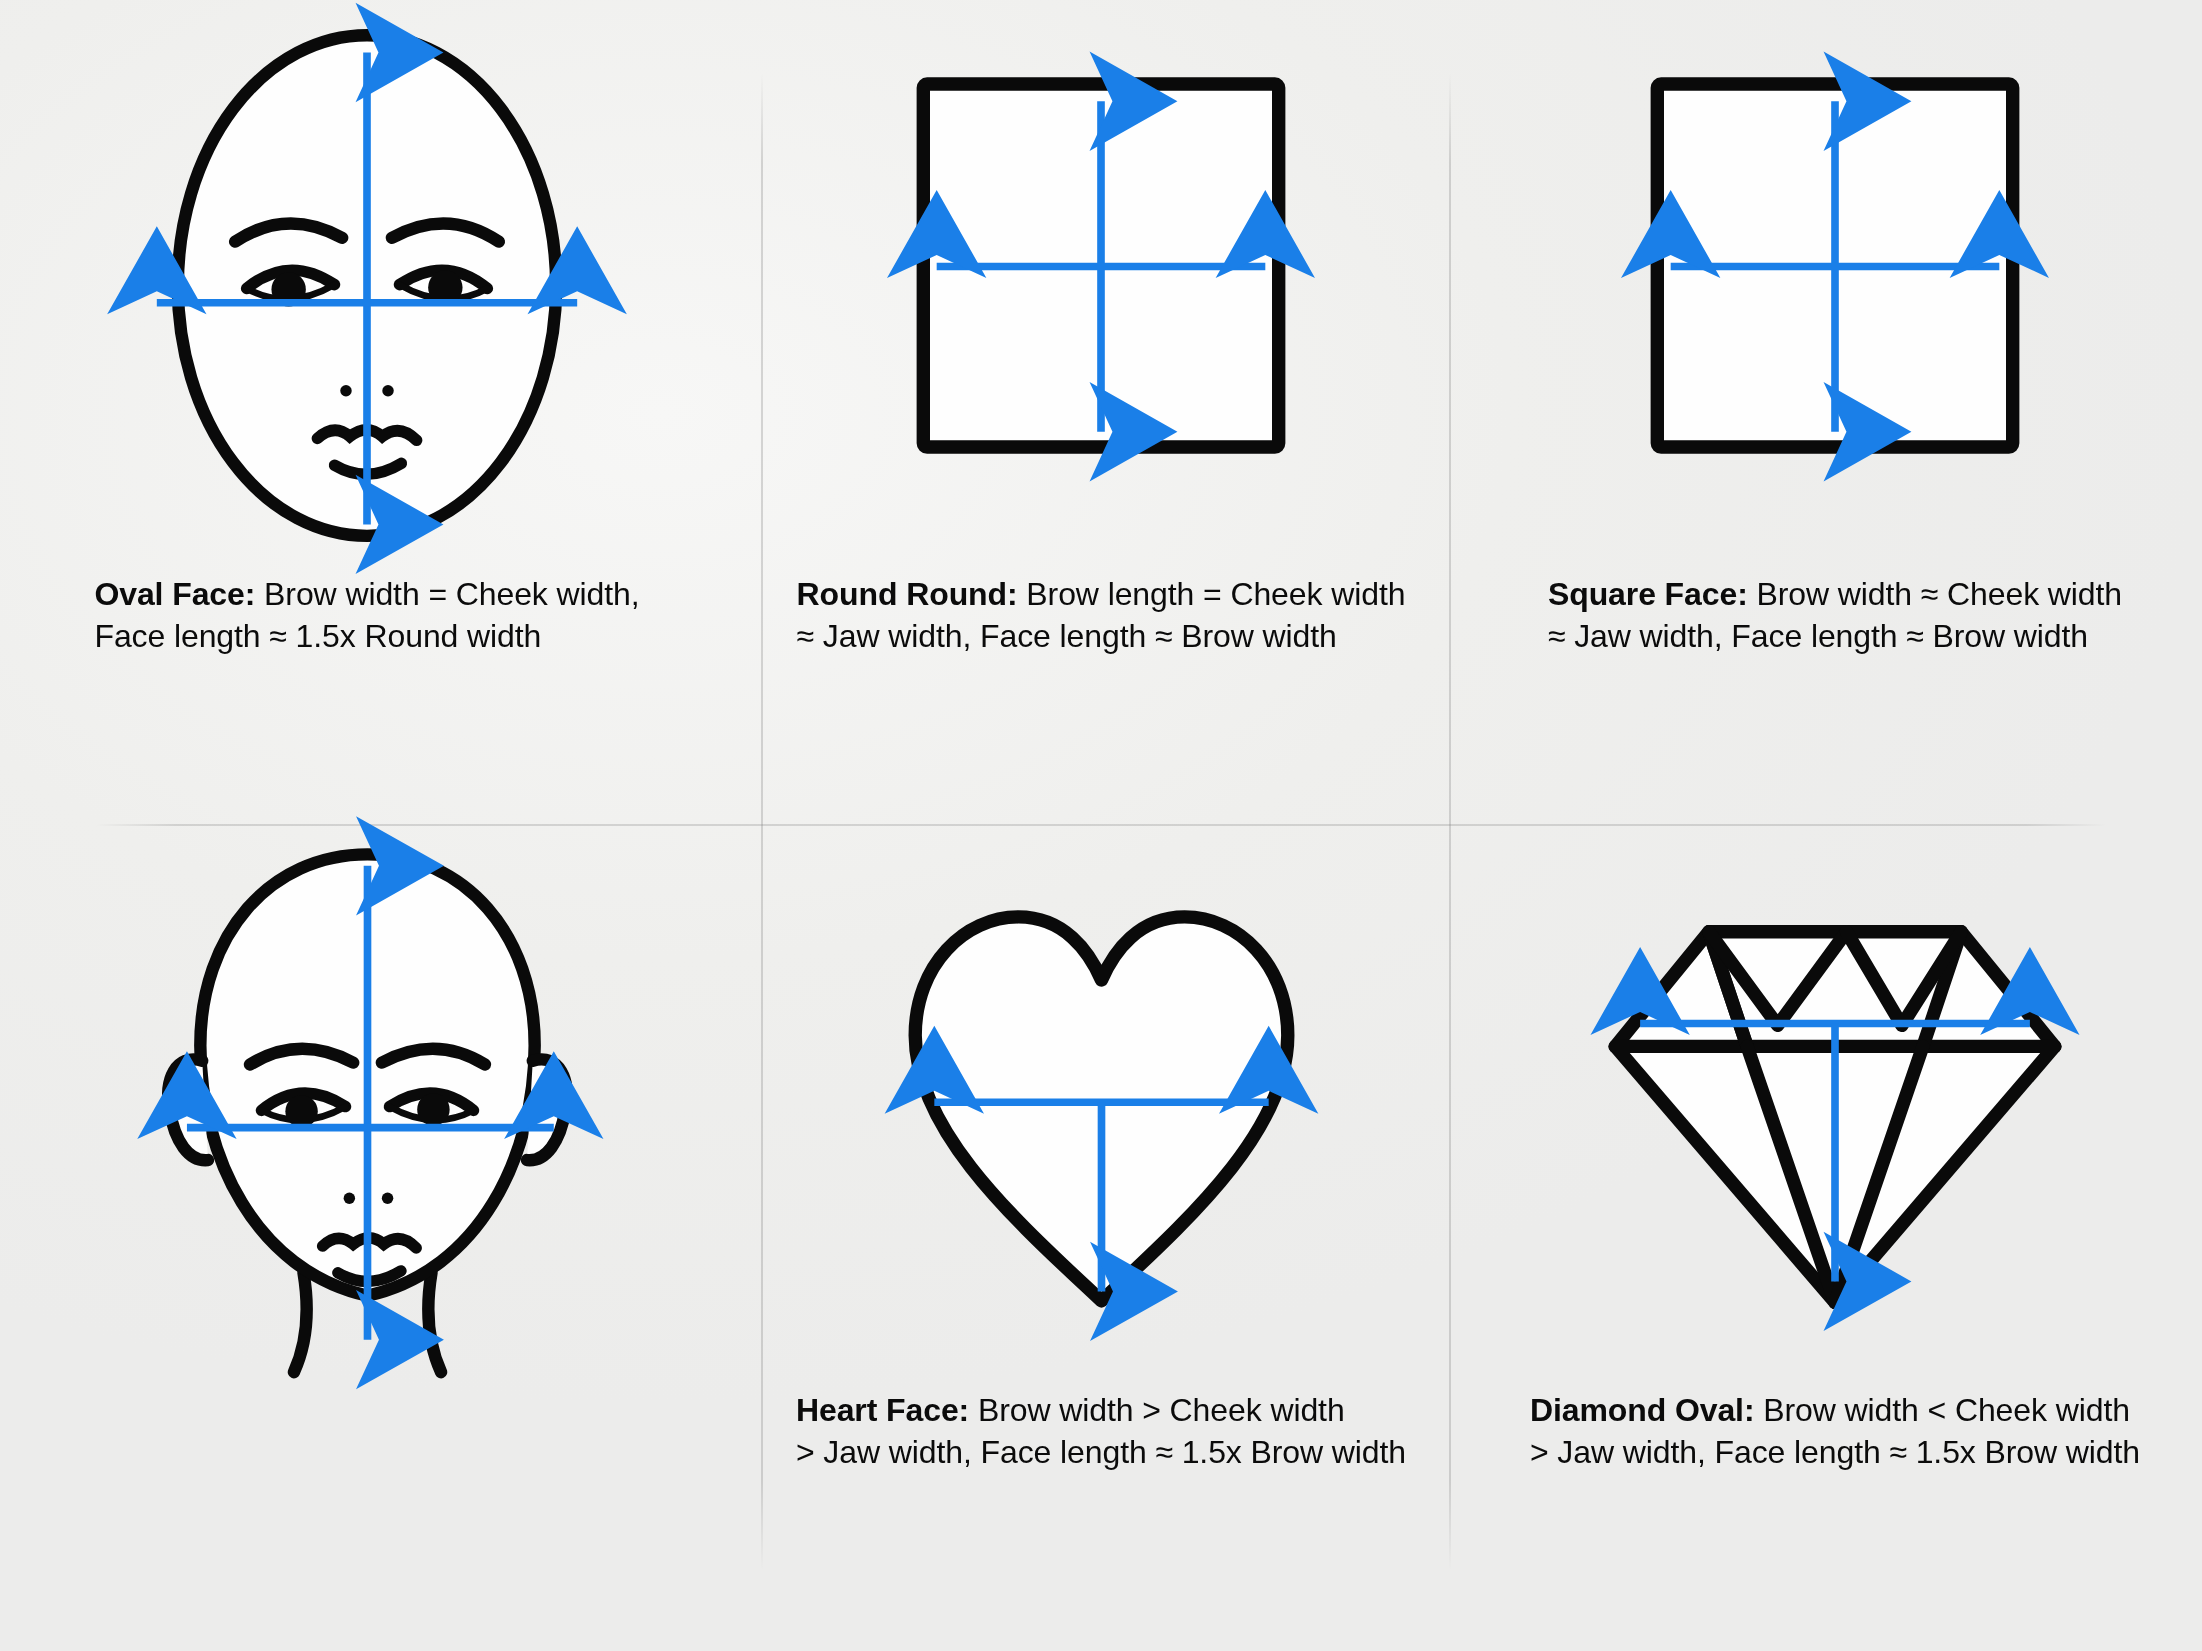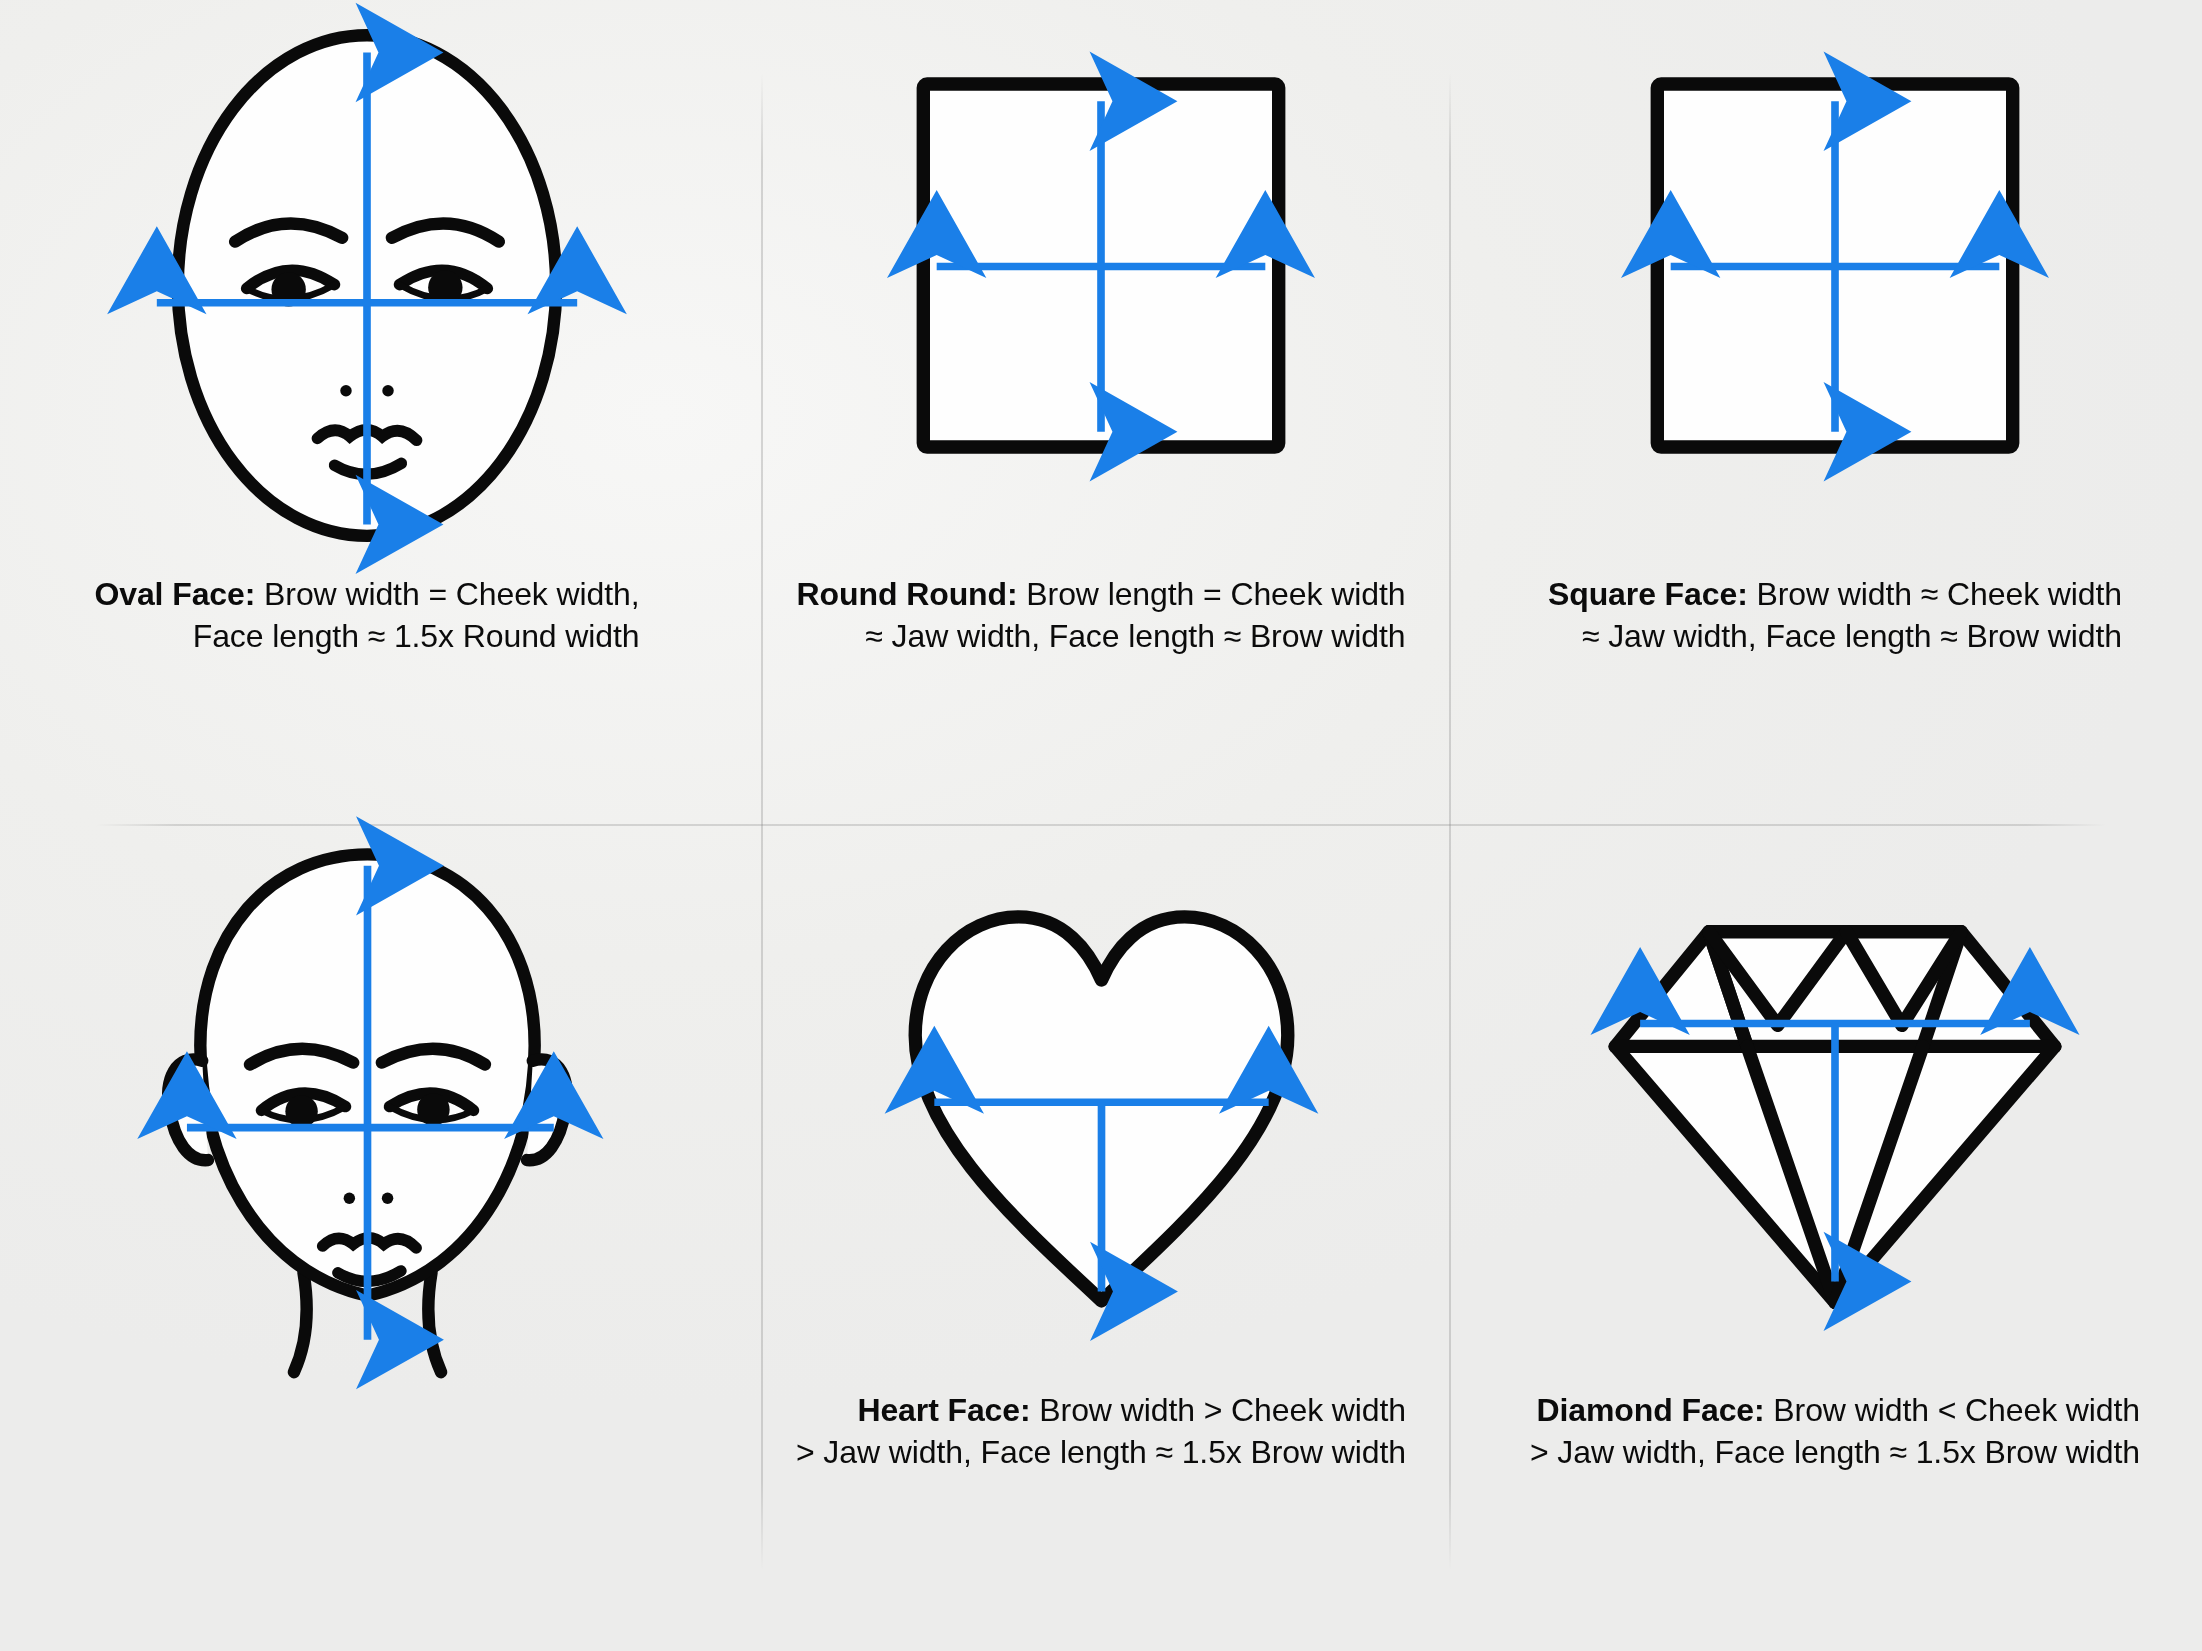--- a/index.html
+++ b/index.html
@@ -37,21 +37,21 @@
   .figure {
     flex: 0 0 auto;
     display: flex;
     align-items: center;
     justify-content: center;
     height: 574px;
     width: 100%;
   }
   .figure.row2 { height: 564px; }
   .caption {
-    text-align: right;
+    text-align: left;
     color: #0b0b0b;
     font-size: 32px;
     line-height: 1.30;
     letter-spacing: -0.1px;
     padding: 0 13.4px;
     max-width: 631px;
     font-weight: 500;
   }
   .caption .lead {
     font-weight: bold;
@@ -230,20 +230,20 @@
 
           <line x1="158" y1="170" x2="250" y2="438" stroke="#0a0a0a" stroke-width="14" stroke-linecap="round"></line>
           <line x1="342" y1="170" x2="250" y2="438" stroke="#0a0a0a" stroke-width="14" stroke-linecap="round"></line>
 
           <line x1="46" y1="146" x2="454" y2="146" stroke="#1a7fe8" stroke-width="8" marker-start="url(#ah-up)" marker-end="url(#ah-dn)"></line>
 
           <line x1="250" y1="146" x2="250" y2="416" stroke="#1a7fe8" stroke-width="8" marker-end="url(#ah-dn)"></line>
         </svg>
       </div>
       <div class="caption">
-        <span class="lead">Diamond Face:</span><span> Brow width &lt; Cheek width</span><br>
+        <span class="lead">Diamond Oval:</span><span> Brow width &lt; Cheek width</span><br>
         <span>&gt; Jaw width, Face length ≈ 1.5x Brow width</span>
       </div>
     </div>
 
   </div>
 </div>
 
 
 </body></html>

